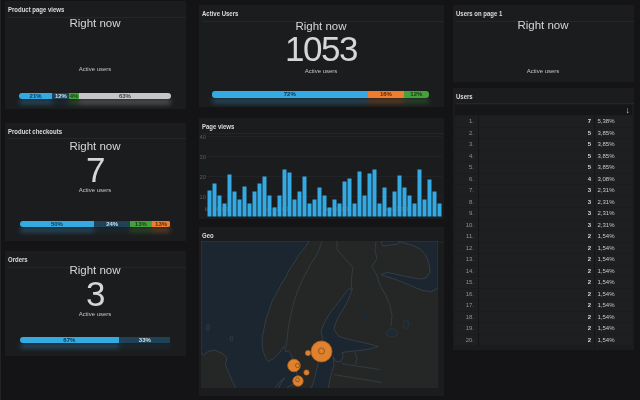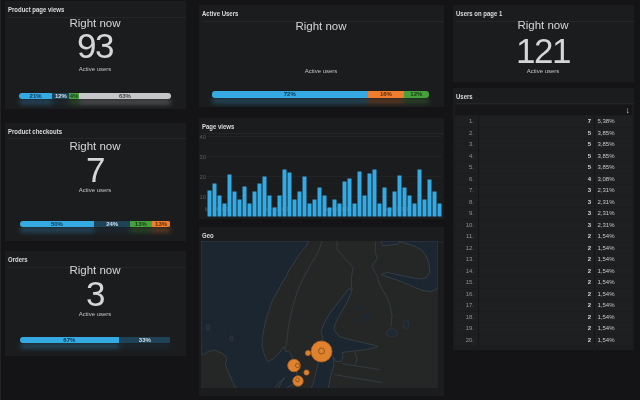--- a/index.html
+++ b/index.html
@@ -14,21 +14,20 @@
 .tn{position:absolute;left:0;width:19px;text-align:right;color:#8f9193}
 .tv{position:absolute;left:106px;width:30px;text-align:right;color:#d6d7d9;font-weight:bold}
 .tp{position:absolute;left:142.5px;width:33px;text-align:left;color:#c9cacc}
 </style></head>
 <body>
 <div style="position:absolute;left:0;top:0;width:1px;height:400px;background:#232325"></div>
 <div class="panel" style="left:4.5px;top:1px;width:181px;height:108px">
  <div class="pt">Product page views</div>
     <div class="pl"></div>
  <div class="rn" style="top:16.65px;font-size:11.5px">Right now</div>
- <div class="rn" style="top:27px;font-size:35px;letter-spacing:-1.5px">93</div>
  <div class="rn au" style="top:64.6px">Active users</div>
 <div class="hbar" style="left:14.25px;top:92px;width:152.5px;height:6px;line-height:6px">
   <div class="hseg" style="width:22.1%;background:#35aae2;color:#0e3349;height:6px">21%</div>
   <div class="hseg" style="width:11.1%;background:#1f4257;color:#d8e5ee;height:6px">12%</div>
   <div class="hseg" style="width:6.1%;background:#46a13c;color:#153a10;height:6px">4%</div>
   <div class="hseg" style="width:60.7%;background:#c4c6c8;color:#3a3a3a;height:6px">63%</div>
  </div>
 <div class="hbar" style="left:14.25px;top:99px;width:152.5px;height:4px;filter:blur(2.5px);opacity:0.4">
   <div class="hseg" style="width:22.1%;background:#35aae2;height:4px"></div>
   <div class="hseg" style="width:11.1%;background:#1f4257;height:4px"></div>
@@ -67,37 +66,37 @@
  </div>
 <div class="hbar" style="left:15px;top:93px;width:151px;height:4px;filter:blur(2.5px);opacity:0.4">
   <div class="hseg" style="width:66%;background:#35aae2;height:4px"></div>
   <div class="hseg" style="width:34%;background:#1f4257;height:4px"></div>
  </div>
 </div>
 <div class="panel" style="left:198.5px;top:5px;width:245px;height:102px">
  <div class="pt">Active Users</div>
     <div class="pl"></div>
  <div class="rn" style="top:16.15px;font-size:11.5px">Right now</div>
+ <div class="rn" style="top:25.8px;font-size:35px;letter-spacing:-1.5px">1053</div>
  <div class="rn au" style="top:63.2px">Active users</div>
 <div class="hbar" style="left:13px;top:86px;width:217.5px;height:7px;line-height:7px">
   <div class="hseg" style="width:72%;background:#35aae2;color:#0e3349;height:7px">72%</div>
   <div class="hseg" style="width:16.4%;background:#ee7e2e;color:#582a08;height:7px">16%</div>
   <div class="hseg" style="width:11.6%;background:#46a13c;color:#153a10;height:7px">12%</div>
  </div>
 <div class="hbar" style="left:13px;top:94px;width:217.5px;height:4px;filter:blur(2.5px);opacity:0.4">
   <div class="hseg" style="width:72%;background:#35aae2;height:4px"></div>
   <div class="hseg" style="width:16.4%;background:#ee7e2e;height:4px"></div>
   <div class="hseg" style="width:11.6%;background:#46a13c;height:4px"></div>
  </div>
 </div>
 <div class="panel" style="left:452.5px;top:5px;width:181px;height:77px">
  <div class="pt">Users on page 1</div>
     <div class="pl"></div>
  <div class="rn" style="top:15.05px;font-size:11.5px">Right now</div>
- <div class="rn" style="top:27.7px;font-size:35px;letter-spacing:-1.5px">121</div>
  <div class="rn au" style="top:63.1px">Active users</div>
 </div>
 
 <div class="panel" style="left:198.5px;top:117.5px;width:245px;height:101.5px">
  <div class="pt">Page views</div>
     <div class="pl"></div>
  <svg width="245" height="101" viewBox="0 0 245 101" style="position:absolute;left:0;top:0">
   <g stroke="#212325" stroke-width="1">
    <line x1="8.5" y1="18.5" x2="243" y2="18.5"></line>
    <line x1="8.5" y1="38.5" x2="243" y2="38.5"></line>

